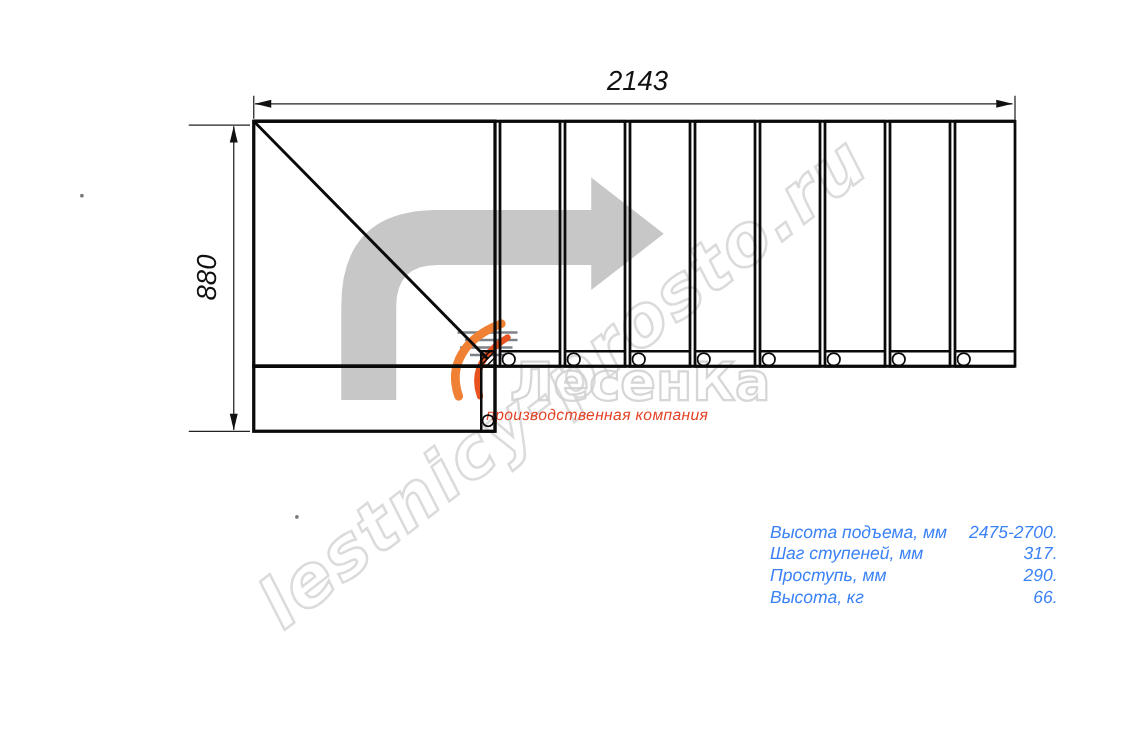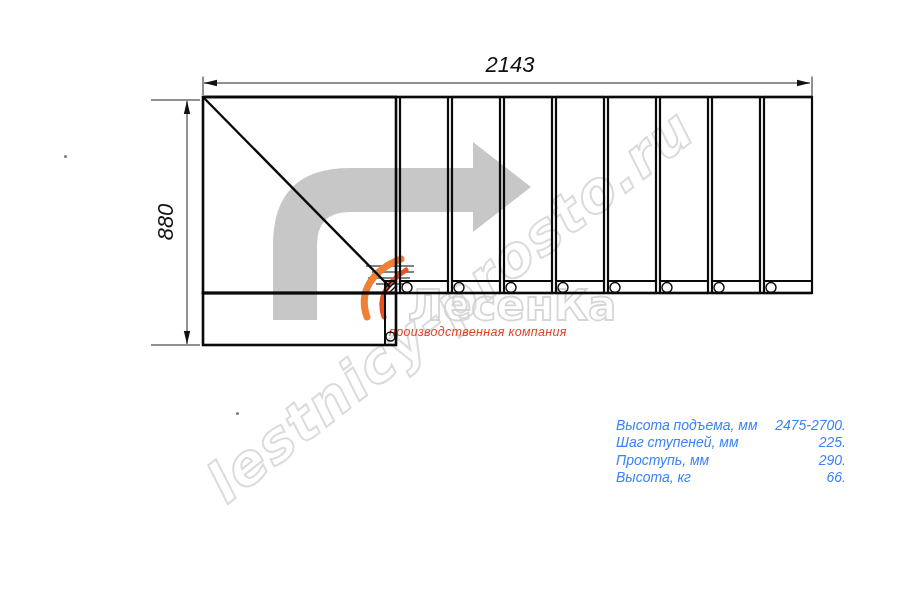--- a/index.html
+++ b/index.html
@@ -119,21 +119,21 @@
     <text x="165" y="230" transform="rotate(-90 165 222)" text-anchor="middle" font-family="Liberation Sans, sans-serif" font-size="22" font-style="italic" fill="#111111">880</text>
   </svg>
 
   <div class="specs">
     <div class="spec-row">
       <span class="spec-label">Высота подъема, мм</span>
       <span class="spec-value">2475-2700.</span>
     </div>
     <div class="spec-row">
       <span class="spec-label">Шаг ступеней, мм</span>
-      <span class="spec-value">225.</span>
+      <span class="spec-value">317.</span>
     </div>
     <div class="spec-row">
       <span class="spec-label">Проступь, мм</span>
       <span class="spec-value">290.</span>
     </div>
     <div class="spec-row">
       <span class="spec-label">Высота, кг</span>
       <span class="spec-value">66.</span>
     </div>
   </div>

